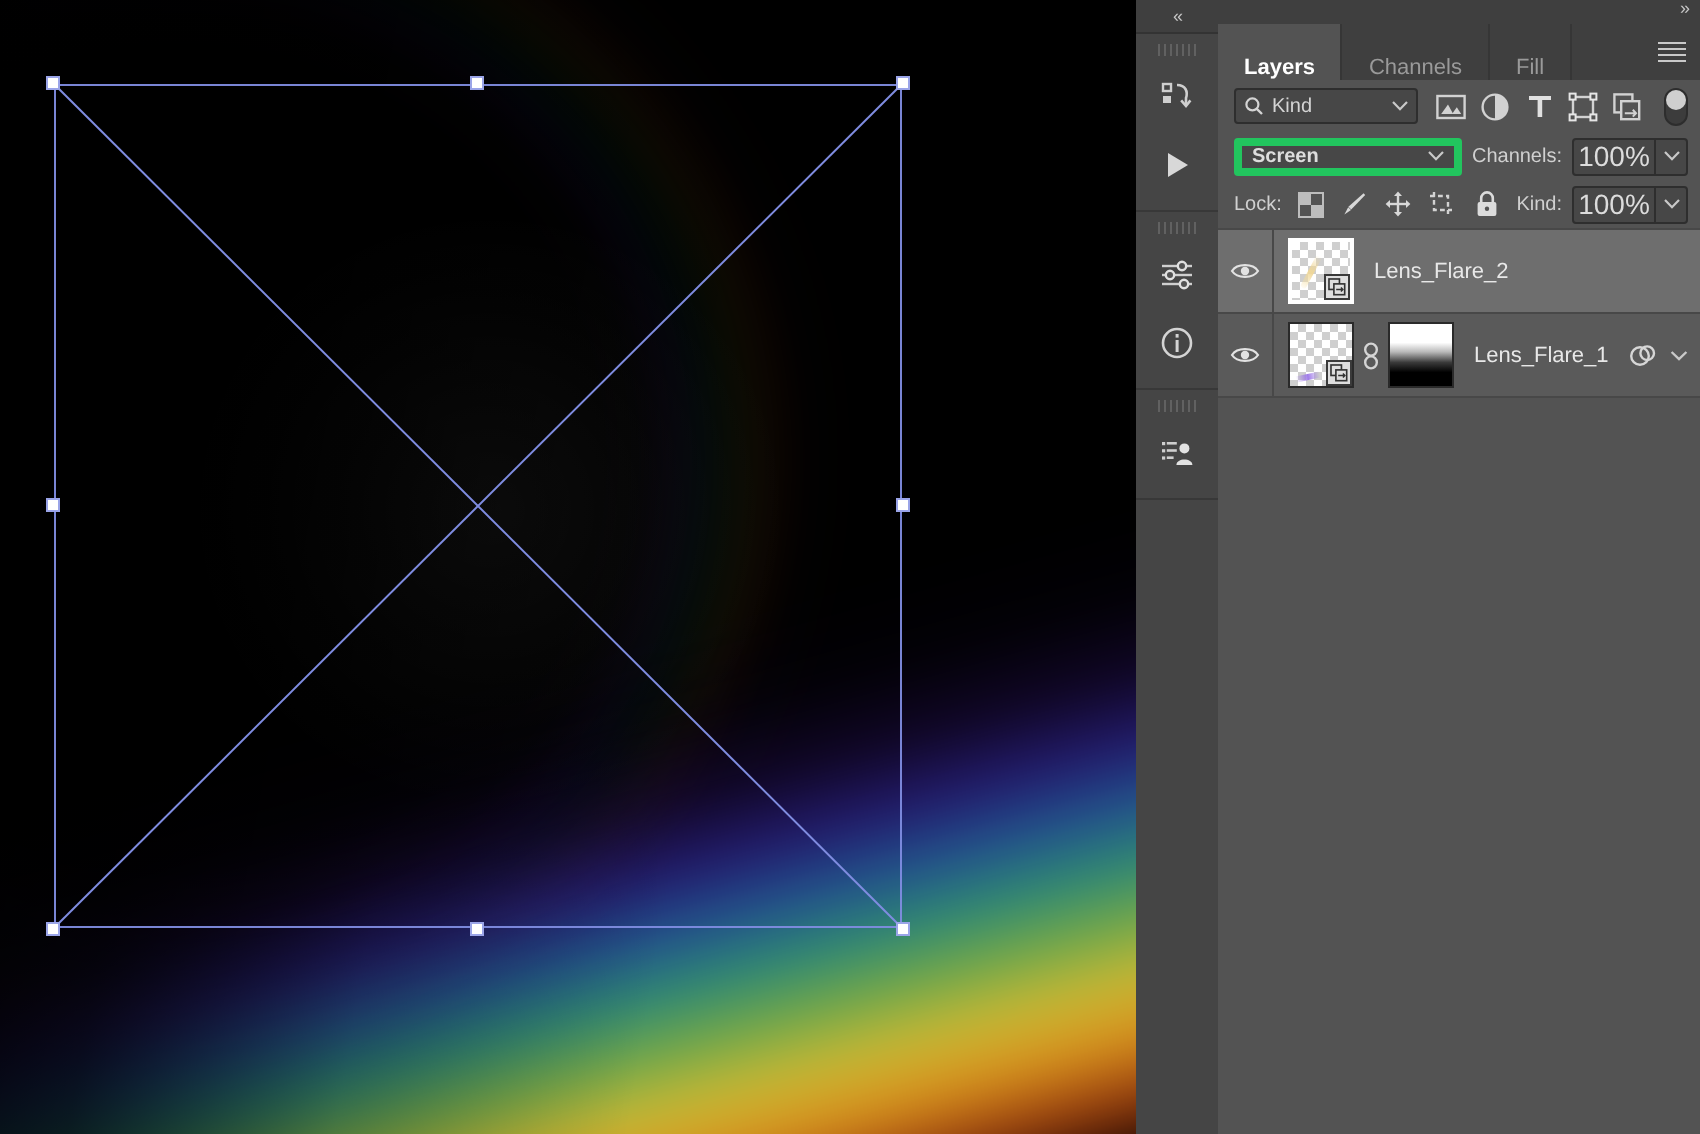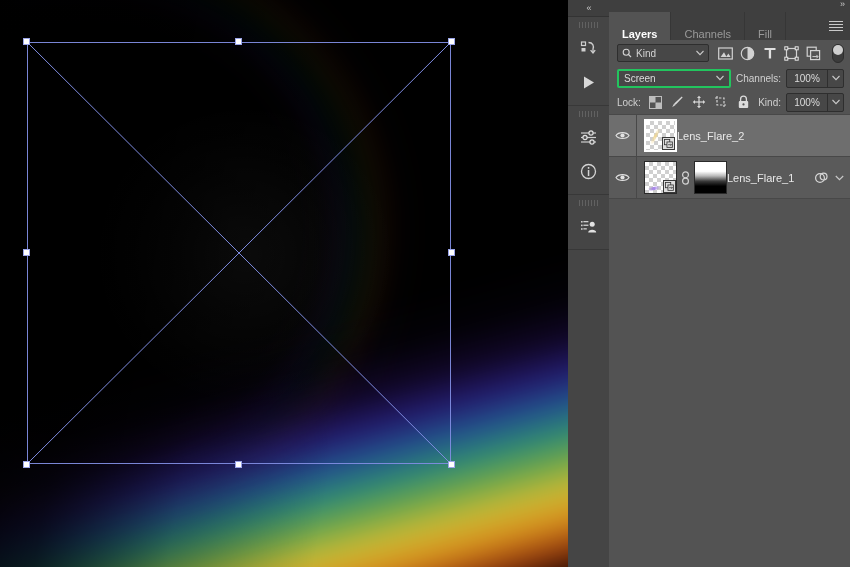--- a/index.html
+++ b/index.html
@@ -335,45 +335,46 @@
     gap: 5px;
     background: #535353;
     font-size: 10px;
     color: #d0d0d0;
   }
   .blend-select {
     flex: 1 1 auto;
     min-width: 0;
     height: 19px;
     background: #474747;
-    border: 2px solid #22c55e;
+    border: 4px solid #22c55e;
     border-radius: 2px;
     display: flex;
     align-items: center;
     padding: 0 5px;
     color: #dcdcdc;
     cursor: pointer;
     box-sizing: border-box;
+    font-weight: bold;
   }
   .blend-select .chev { margin-left: auto; }
   .field-label { color: #d0d0d0; white-space: nowrap; }
   .num-field {
     height: 19px;
     background: #474747;
     border: 1px solid #2e2e2e;
     border-radius: 2px;
     display: flex;
     align-items: center;
     box-sizing: border-box;
   }
   .num-field .val {
     width: 40px;
     text-align: center;
     color: #dcdcdc;
-    font-size: 10px;
+    font-size: 14px;
     cursor: text;
   }
   .num-field .stepper {
     width: 15px;
     height: 100%;
     border-left: 1px solid #2e2e2e;
     display: flex;
     align-items: center;
     justify-content: center;
     cursor: pointer;
@@ -475,20 +476,21 @@
   .link-ic {
     width: 11px;
     flex: 0 0 11px;
     display: flex;
     align-items: center;
     justify-content: center;
     cursor: pointer;
   }
   .layer-name {
     flex: 1 1 auto;
+    padding-left: 10px;
     font-size: 11px;
     color: #e8e8e8;
     white-space: nowrap;
     overflow: hidden;
     text-overflow: ellipsis;
   }
   .layer-name.italic { font-style: italic; }
   .row-right {
     display: flex;
     align-items: center;

